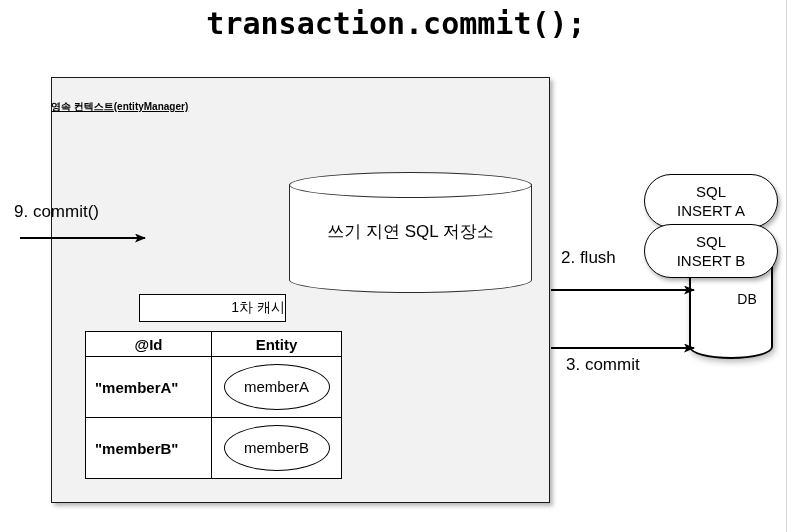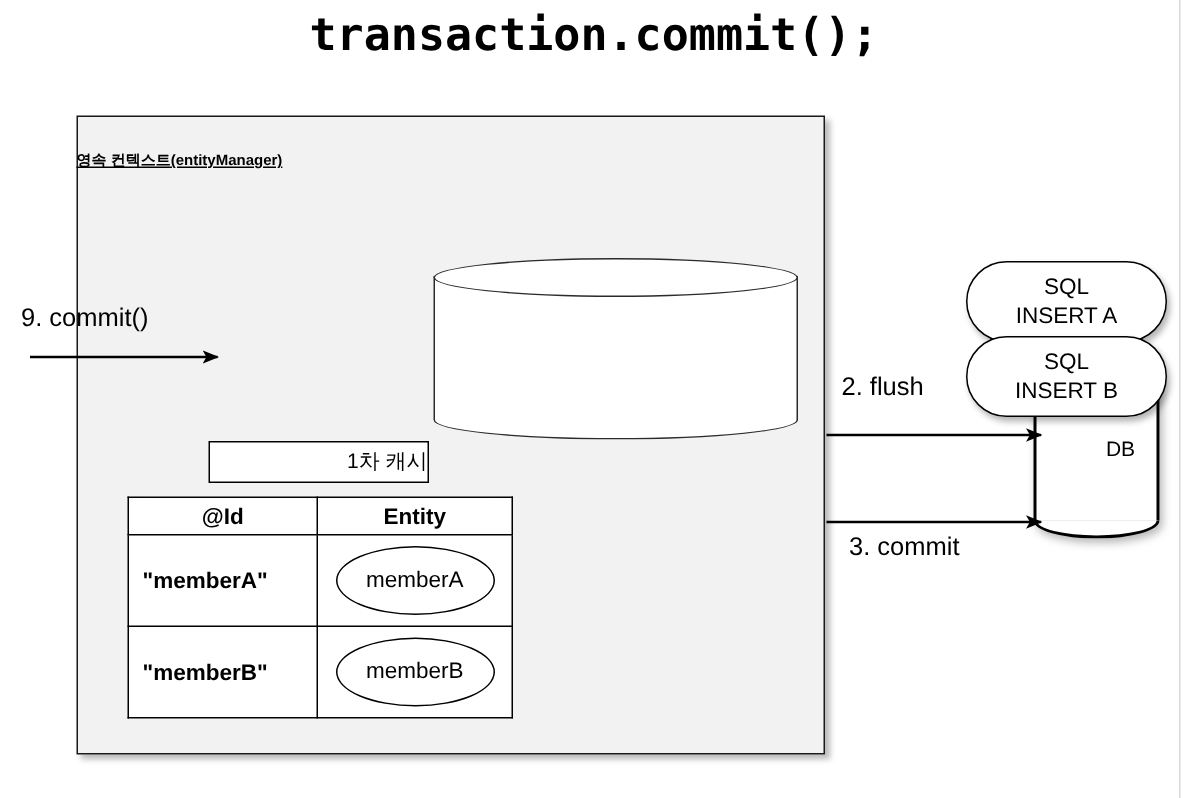--- a/index.html
+++ b/index.html
@@ -289,20 +289,21 @@
 
   <div class="title">transaction.commit();</div>
 
   <div class="pc-box"></div>
   <div class="pc-title">영속 컨텍스트(entityManager)</div>
 
   <div class="cyl-store">
     <div class="body"></div>
     <div class="bot-e"></div>
     <div class="top-e"></div>
+    <div class="label">쓰기 지연 SQL 저장소</div>
   </div>
 
   <div class="cache-tab">1차 캐시</div>
 
   <table class="cache-table">
     <colgroup>
       <col class="col-id">
       <col class="col-ent">
     </colgroup>
     <thead>

